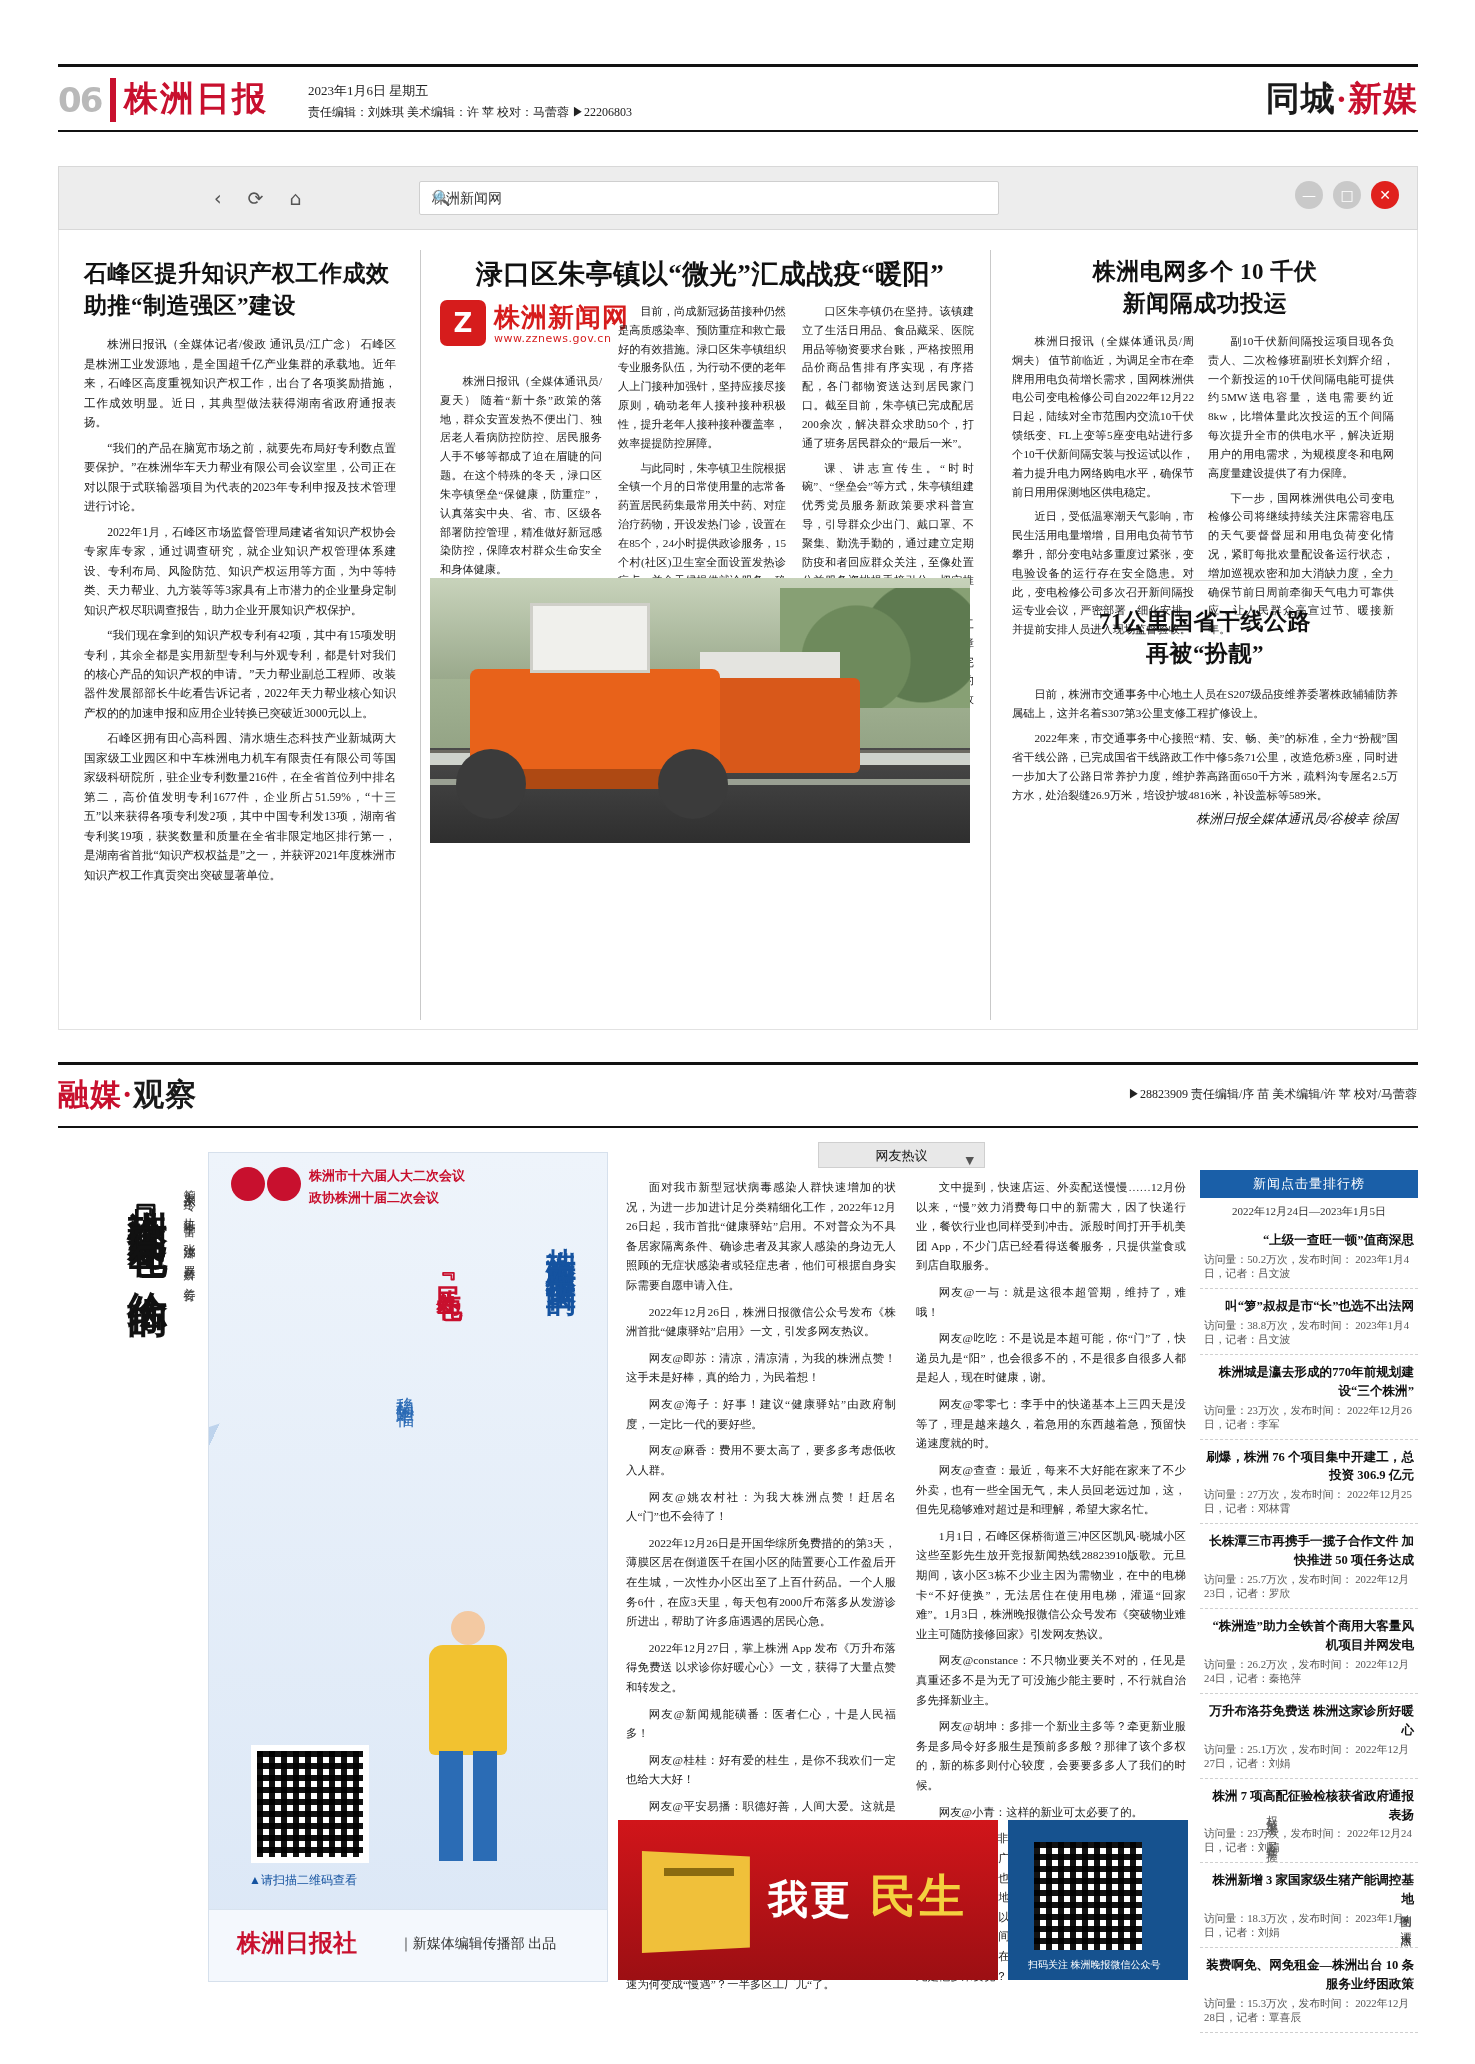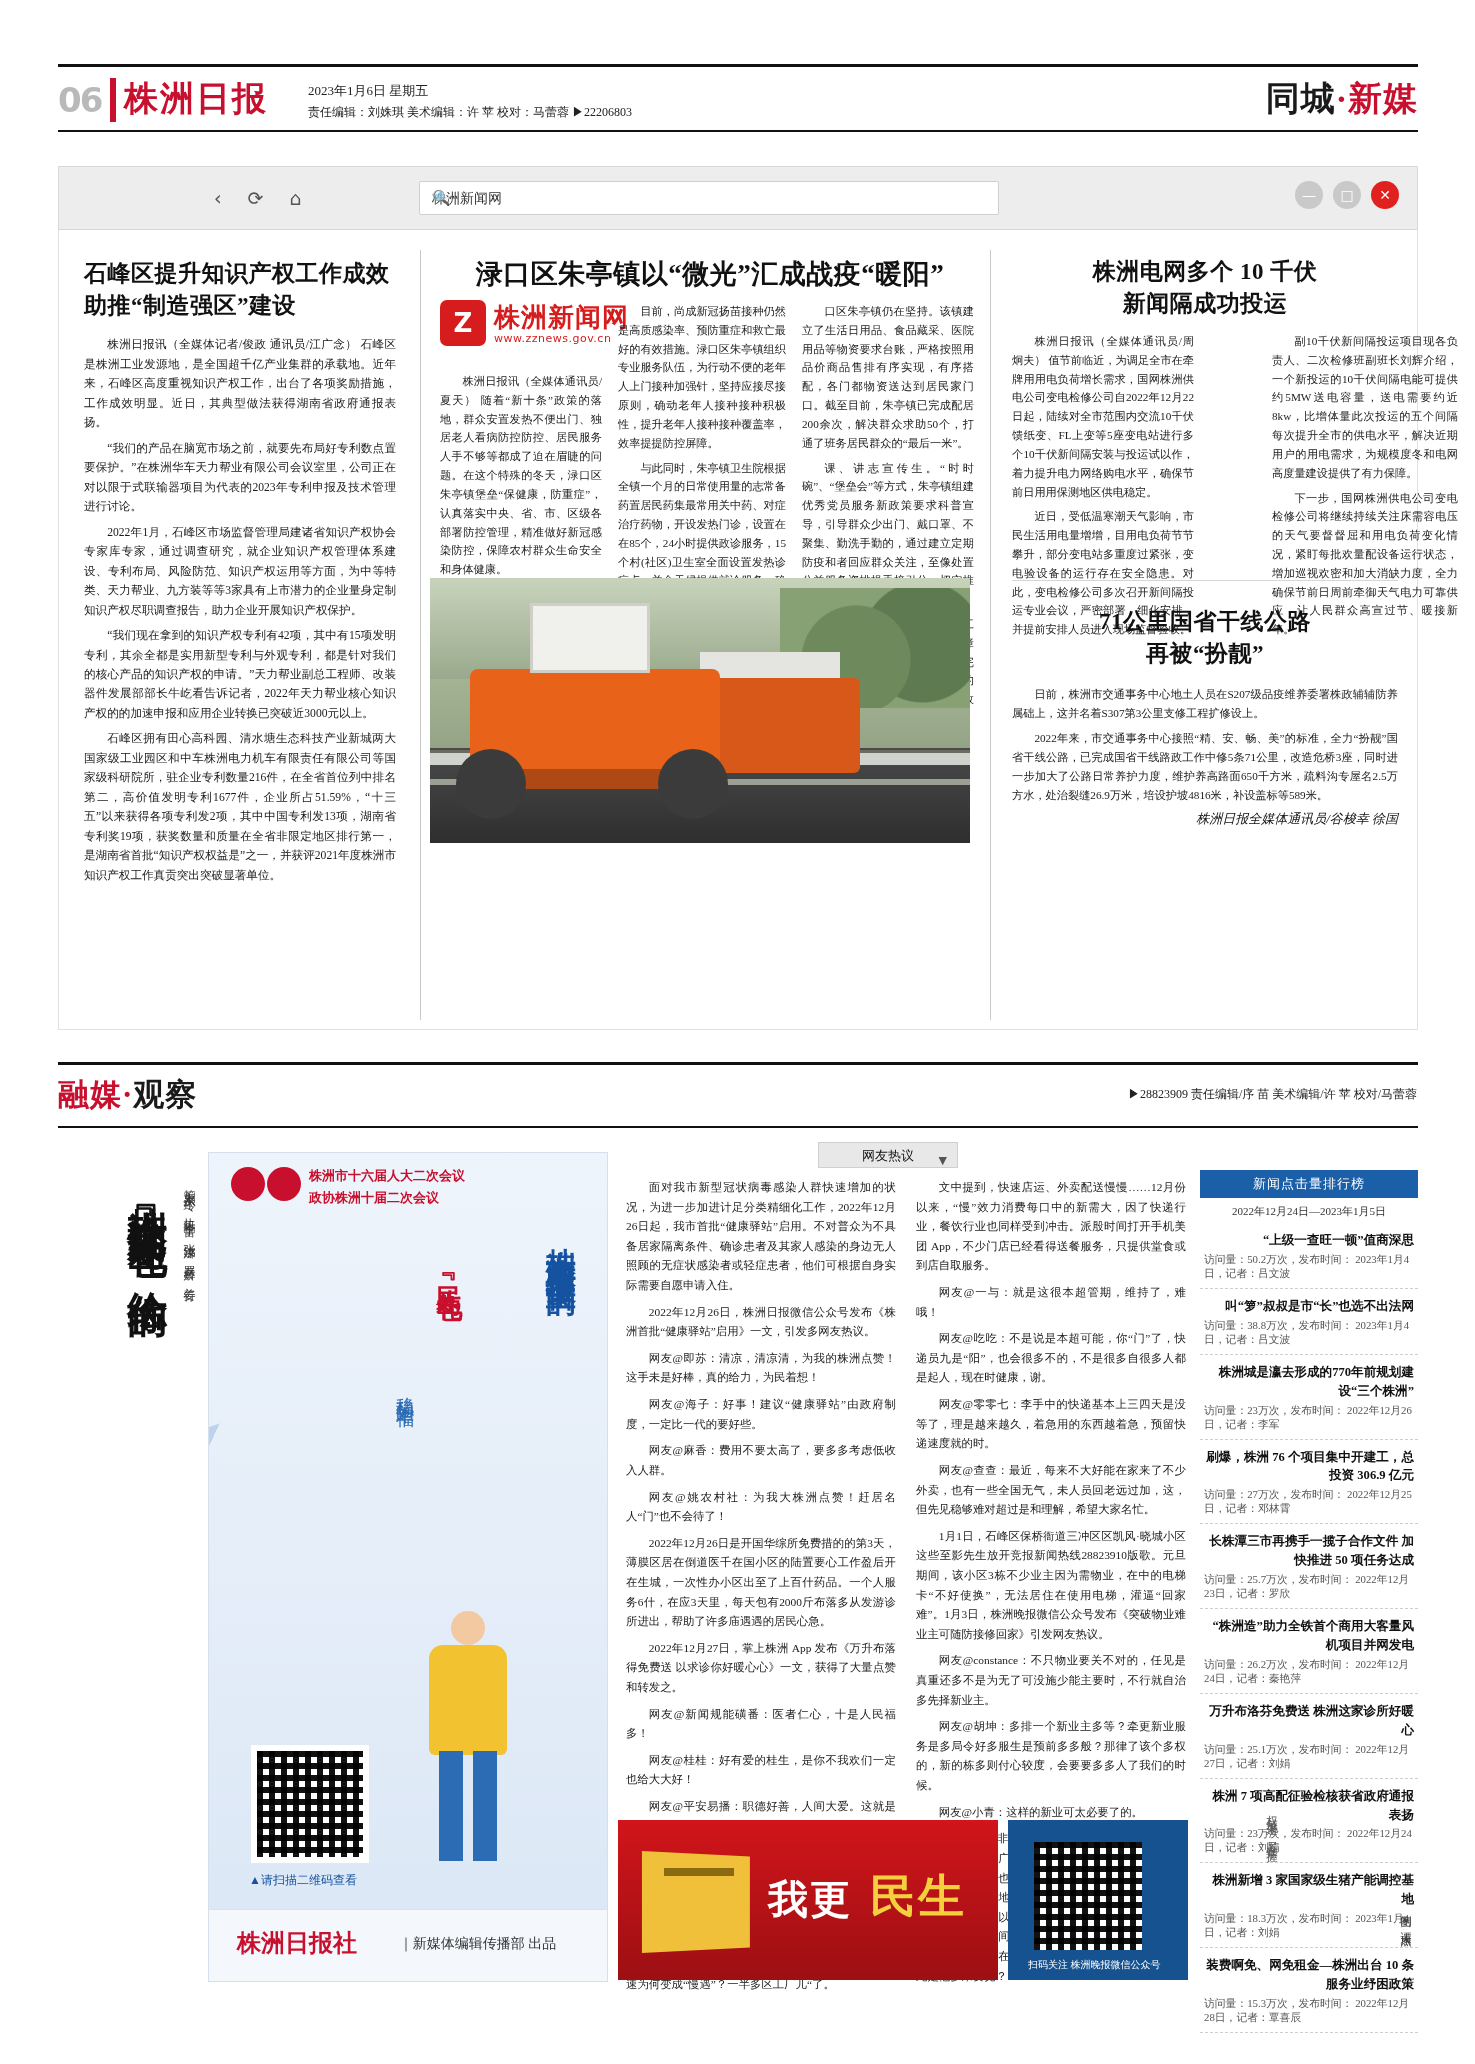--- a/index.html
+++ b/index.html
@@ -106,21 +106,21 @@
       background-blend-mode:multiply; border:6px solid #fff; }
   .poster .qrnote { position:absolute; left:40px; bottom:92px; font-size:12px; color:#1553a0; }
   .poster .footbar { position:absolute; left:0; bottom:0; width:100%; height:72px; background:#f4f8fd; border-top:1px solid #d8e3ef; }
   .poster .fb-logo { position:absolute; left:28px; bottom:22px; font-size:24px; font-weight:bold; color:#c8102e; }
   .poster .fb-txt { position:absolute; left:190px; bottom:28px; font-size:14px; color:#333; }
 
   
   .bcol { position:absolute; font-size:11.4px; line-height:1.72; text-align:justify; color:#1a1a1a;}
   .bcol p { margin:0 0 7px 0; text-indent:2em; }
 
-  .forum-tab { position:absolute; left:818px; top:1142px; width:140px; height:26px; background:#e8e8e8; border:1px solid #cfcfcf; font-size:13px; text-align:center; line-height:26px; }
+  .forum-tab { position:absolute; left:818px; top:1142px; width:167px; height:26px; background:#e8e8e8; border:1px solid #cfcfcf; font-size:13px; text-align:center; line-height:26px; }
   .forum-tab .car { position:absolute; right:10px; top:5px; font-size:11px; color:#555; font-family:"DejaVu Sans", sans-serif;}
 
   
   .rank { position:absolute; left:1200px; top:1170px; width:218px; height:790px; }
   .rank .hd { width:100%; height:28px; background:#1a5fa8; color:#fff; font-size:13px; text-align:center; line-height:28px; letter-spacing:1px; }
   .rank .it { border-bottom:1px dashed #cfcfcf; padding:8px 4px 7px 4px; }
   .rank .it .t { font-size:12.6px; line-height:1.5; font-weight:bold; color:#111;text-align:right; }
   .rank .it .m { font-size:10.8px; color:#555; margin-top:3px; }
   .rank .date0 { font-size:11px; text-align:center; color:#333; padding:6px 0 4px 0;}
 
@@ -227,21 +227,21 @@
   </div>
 
   <div class="col" style="left:1012px; top:256px; width:386px;">
     <h2 class="headline">株洲电网多个 10 千伏</h2>
     <h2 class="headline" style="margin-bottom:14px;">新闻隔成功投运</h2>
   </div>
   <div class="col" style="left:1012px; top:332px; width:182px;">
     <p class="body sm">株洲日报讯（全媒体通讯员/周炯夫） 值节前临近，为调足全市在牵牌用用电负荷增长需求，国网株洲供电公司变电检修公司自2022年12月22日起，陆续对全市范围内交流10千伏馈纸变、FL上变等5座变电站进行多个10千伏新间隔安装与投运试以作，着力提升电力网络购电水平，确保节前日用用保测地区供电稳定。</p>
     <p class="body sm">近日，受低温寒潮天气影响，市民生活用电量增增，目用电负荷节节攀升，部分变电站多重度过紧张，变电验设备的运行存在安全隐患。对此，变电检修公司多次召开新间隔投运专业会议，严密部署，细化安排，并提前安排人员进入现场监督验收。</p>
   </div>
-  <div class="col" style="left:1272px; top:332px; width:186px;">
+  <div class="col" style="left:1208px; top:332px; width:186px;">
     <p class="body sm">副10千伏新间隔投运项目现各负责人、二次检修班副班长刘辉介绍，一个新投运的10千伏间隔电能可提供约5MW送电容量，送电需要约近8kw，比增体量此次投运的五个间隔每次提升全市的供电水平，解决近期用户的用电需求，为规模度冬和电网高度量建设提供了有力保障。</p>
     <p class="body sm">下一步，国网株洲供电公司变电检修公司将继续持续关注床需容电压的天气要督督屈和用电负荷变化情况，紧盯每批欢量配设备运行状态，增加巡视欢密和加大消缺力度，全力确保节前日周前牵御天气电力可靠供应，让人民群众高宣过节、暖接新年。</p>
   </div>
 
   <div class="hairline" style="left:1012px; top:580px; width:386px; height:1px;"></div>
 
   <div class="col" style="left:1012px; top:606px; width:386px;">
     <h2 class="headline">71公里国省干线公路</h2>
     <h2 class="headline" style="margin-bottom:16px;">再被“扮靓”</h2>
     <p class="body sm">日前，株洲市交通事务中心地土人员在S207级品疫维养委署株政辅辅防养属础上，这并名着S307第3公里支修工程扩修设上。</p>

